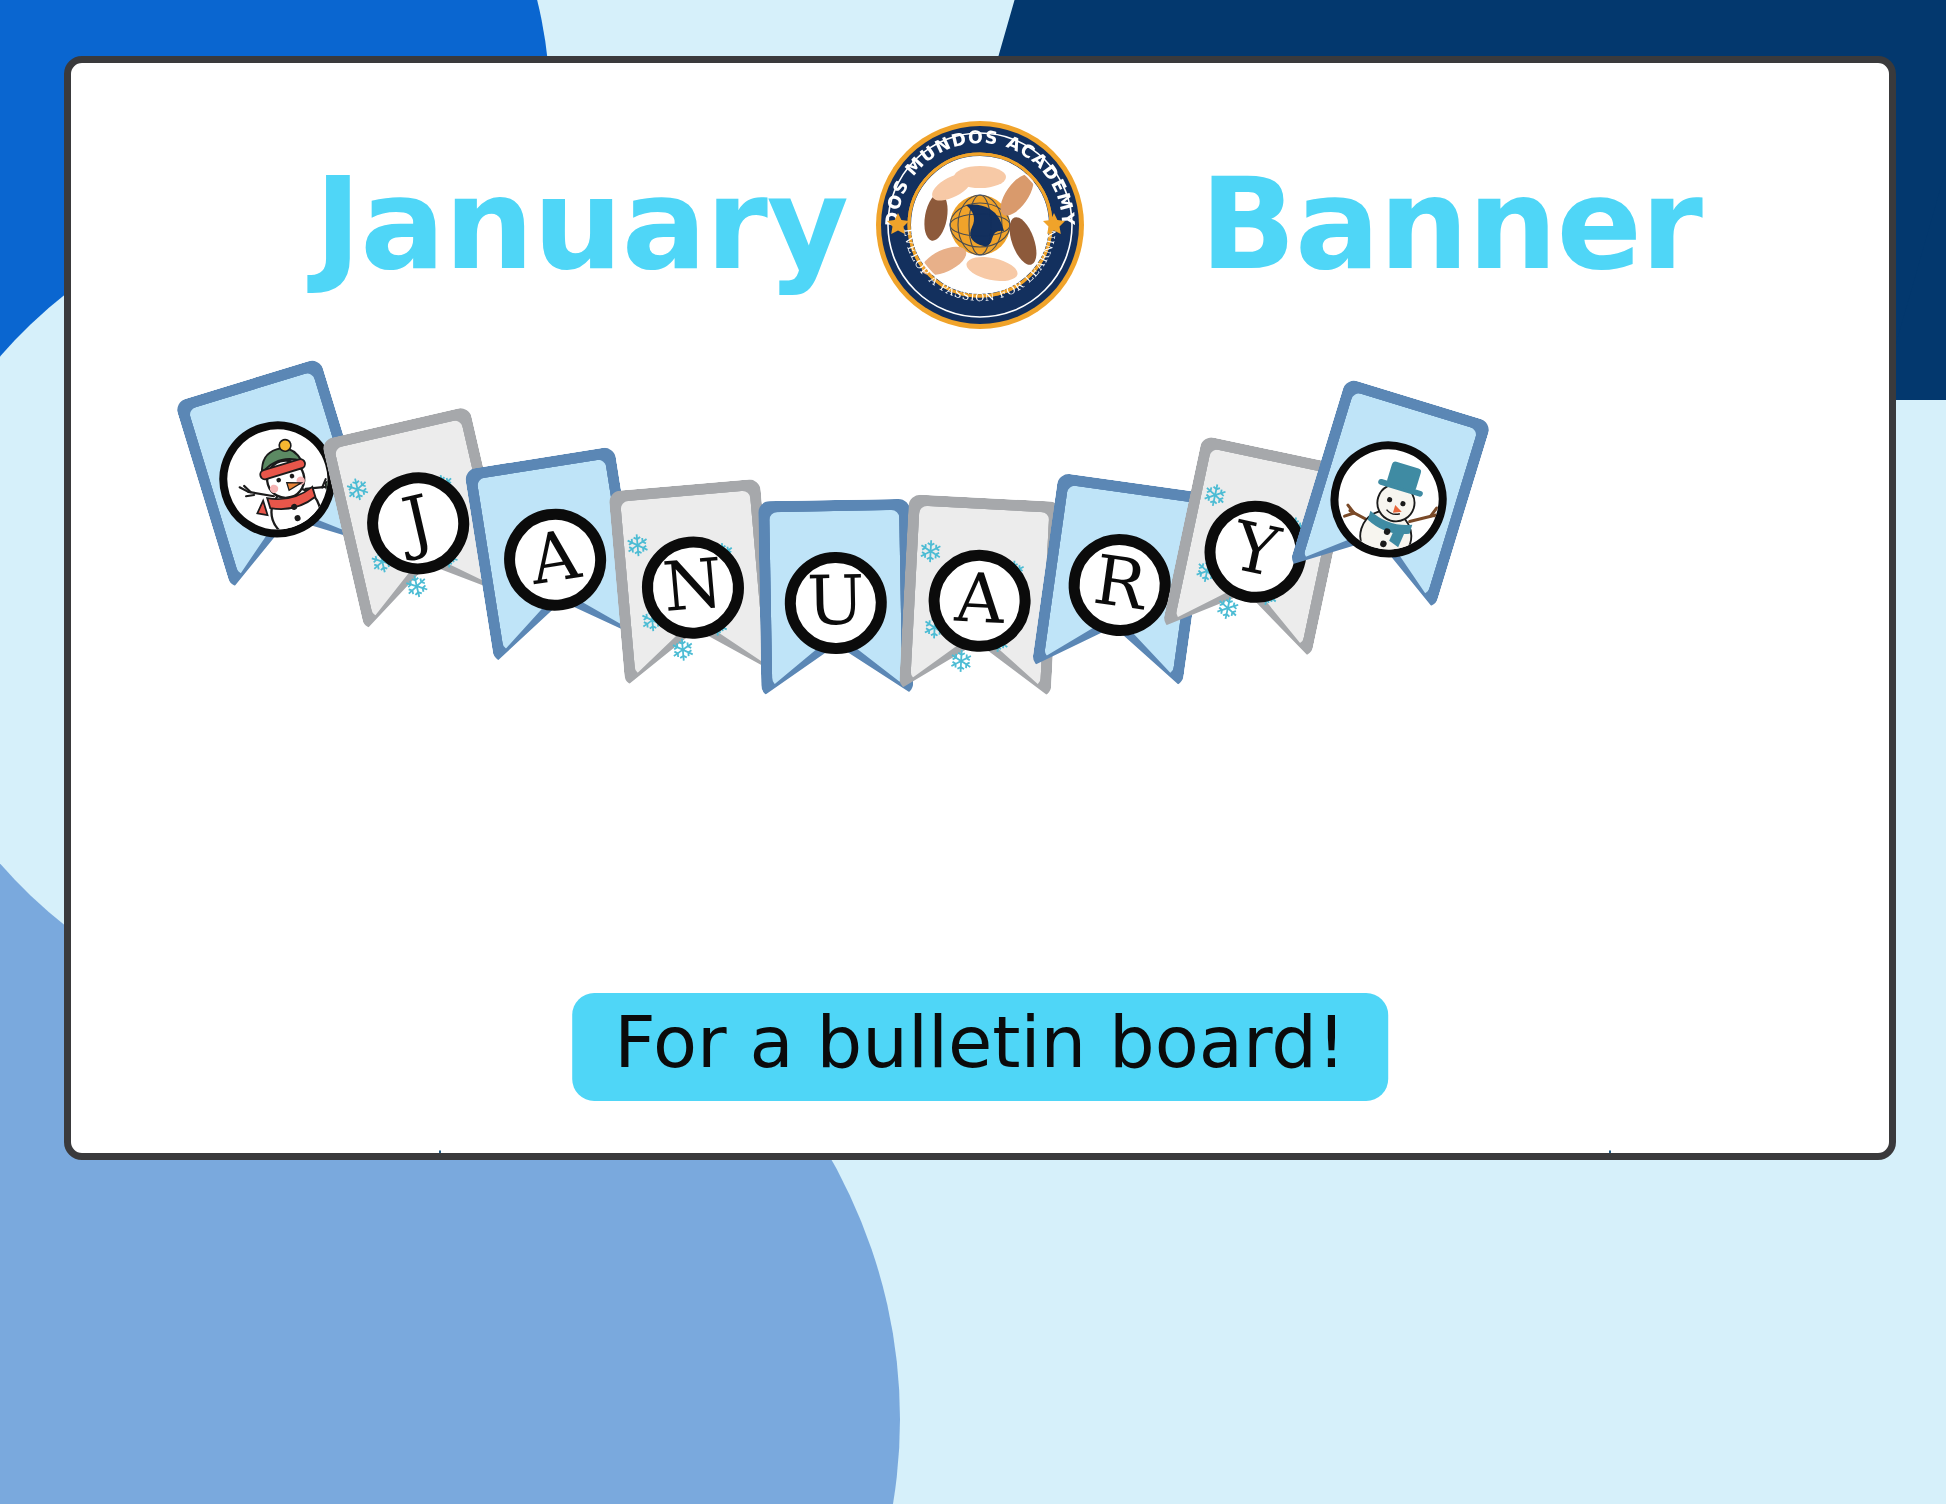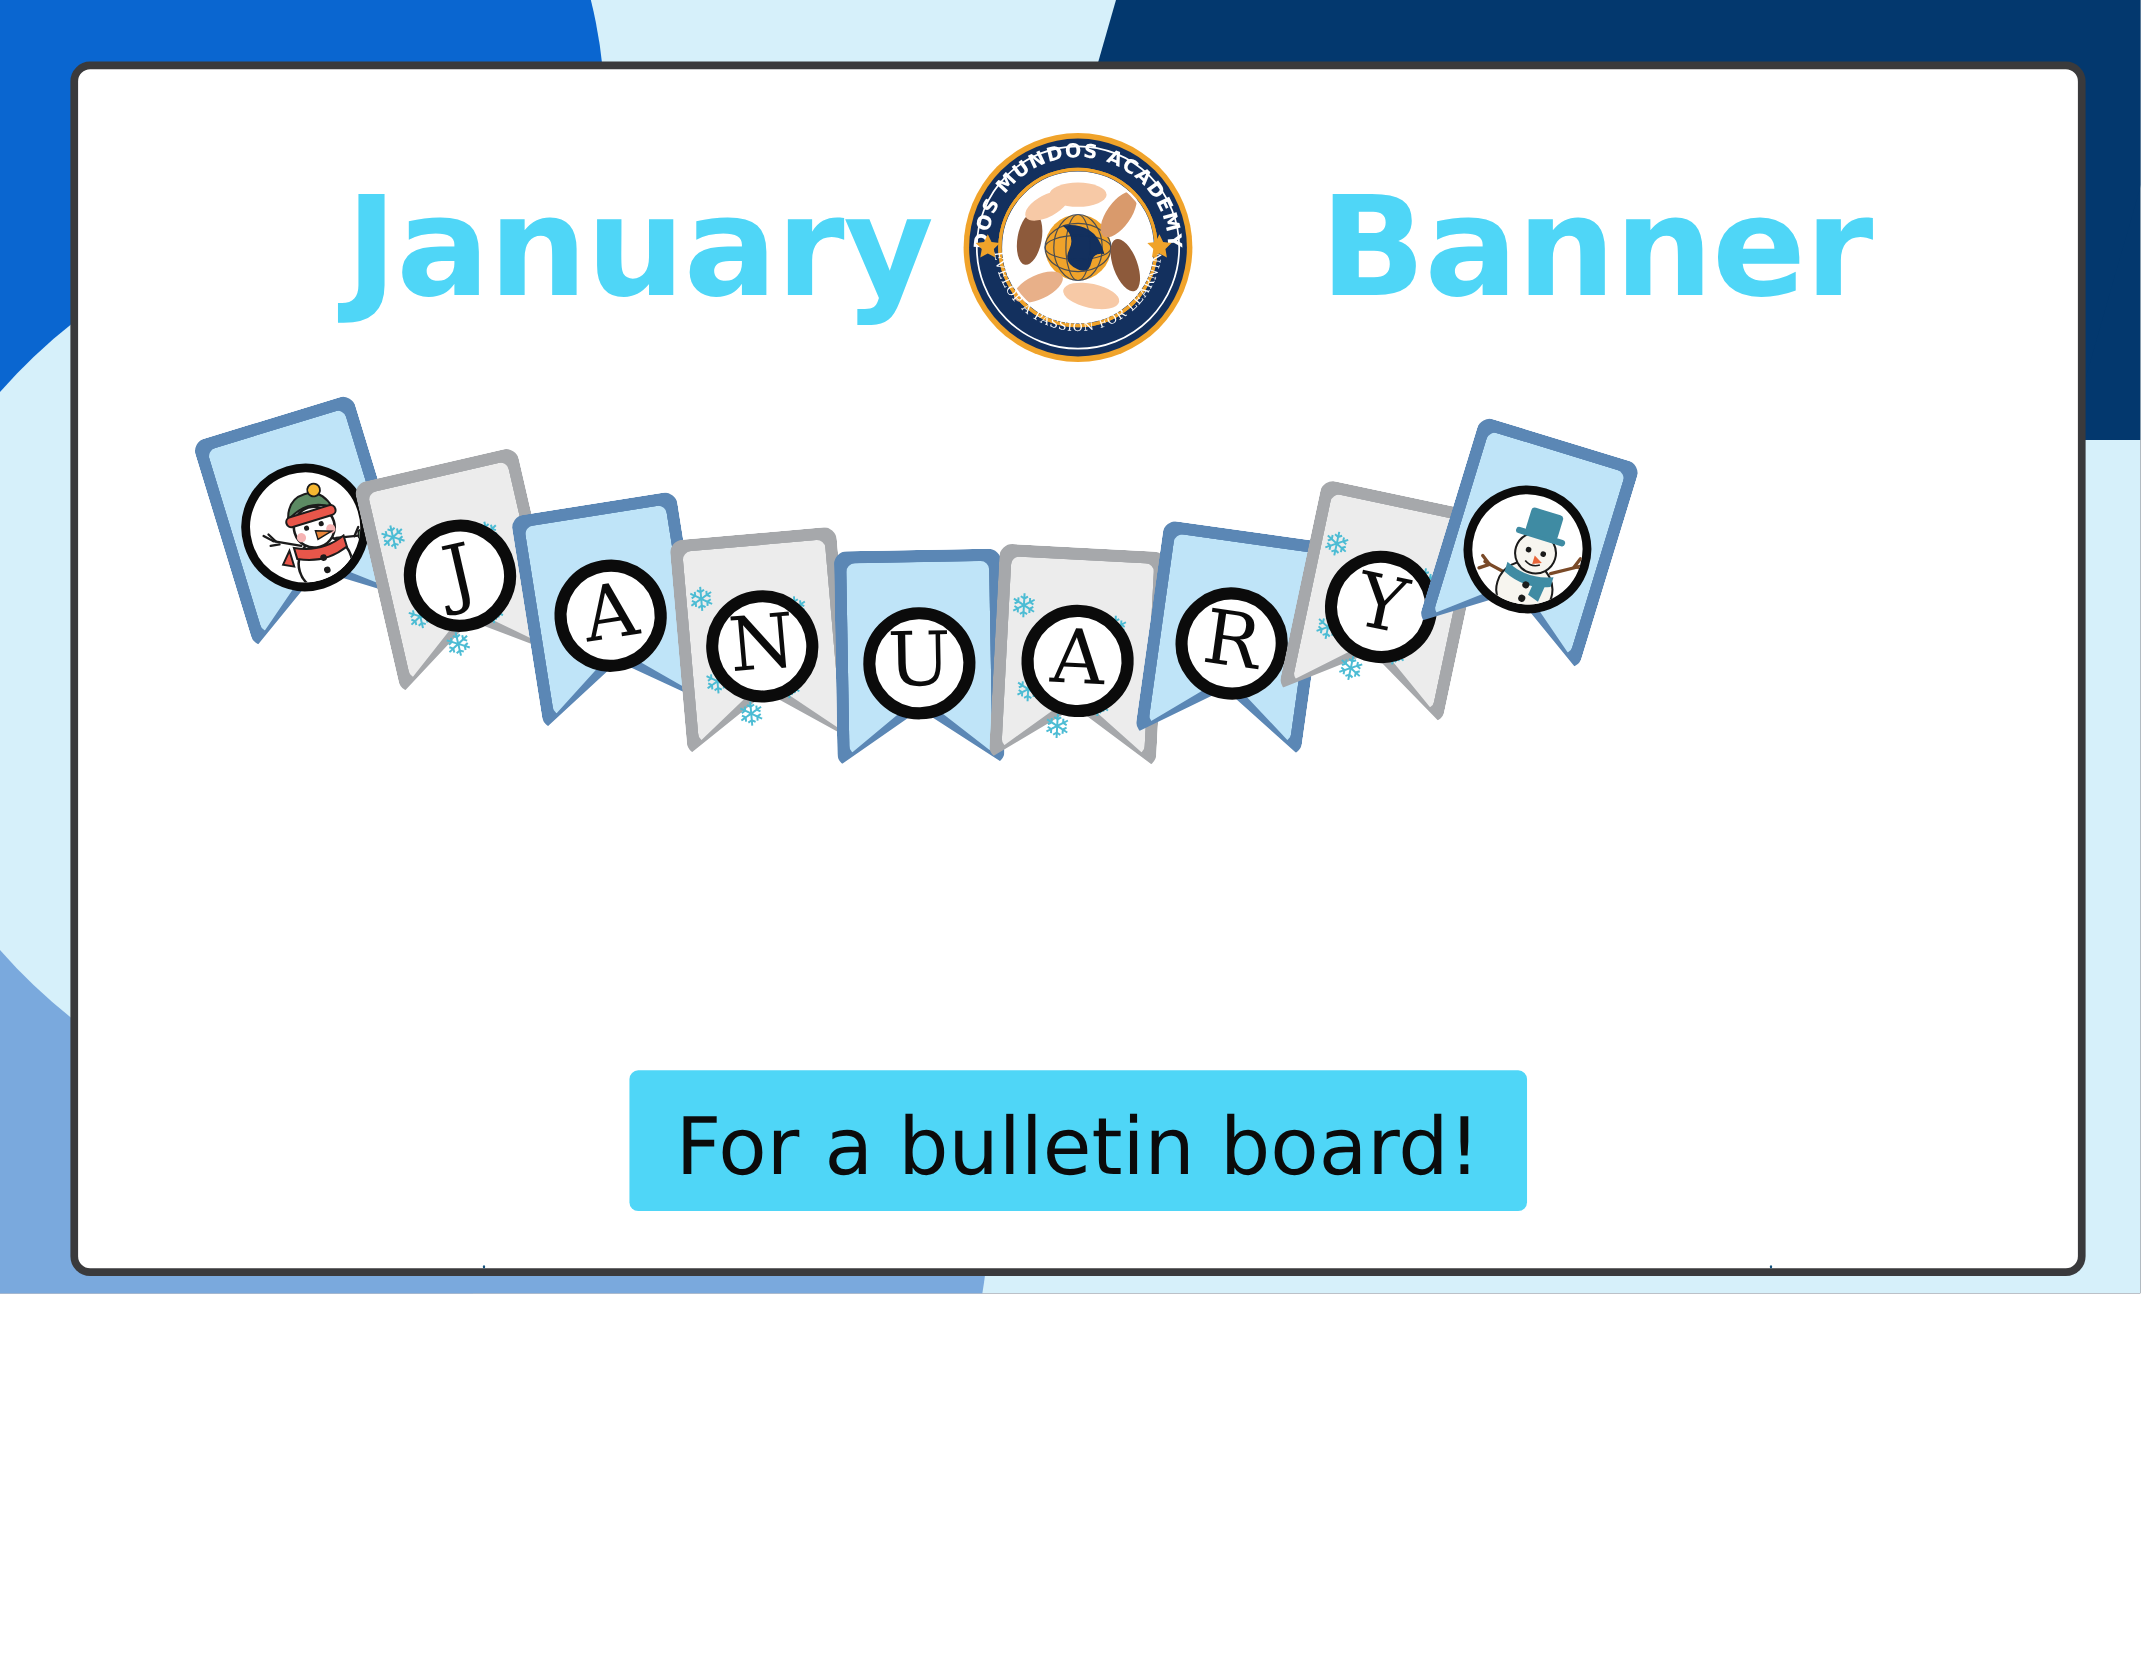--- a/index.html
+++ b/index.html
@@ -3,23 +3,23 @@
 <meta charset="utf-8">
 <style>
   html, body {
     margin: 0;
     padding: 0;
     background: #ffffff;
   }
   #stage {
     position: relative;
     width: 1946px;
-    height: 1176px;
+    height: 1504px;
     overflow: hidden;
-    background: #0f172a;
+    background: #c2410c;
     font-family: "Liberation Sans", sans-serif;
   }
 
   
   .bg-layer { position: absolute; inset: 0; overflow: hidden; }
 
   .bg-lightcyan {
     position: absolute; inset: 0;
     background: #d6f0fa;
   }
@@ -188,22 +188,22 @@
   .flake-cluster { position: absolute; }
   .flake { position: absolute; color: #15537f; }
 
   
   .pill {
     position: absolute;
     left: 50%;
     transform: translateX(-50%);
     bottom: 52px;
     background: #4fd6f7;
-    border-radius: 8px;
-    padding: 32px 42px 20px 42px;
+    border-radius: 22px;
+    padding: 12px 42px 20px 42px;
   }
   .pill span {
     font-family: "DejaVu Sans", sans-serif;
     font-size: 72px;
     line-height: 1.05;
     color: #0b0b0b;
     white-space: nowrap;
   }
 </style>
 </head>

